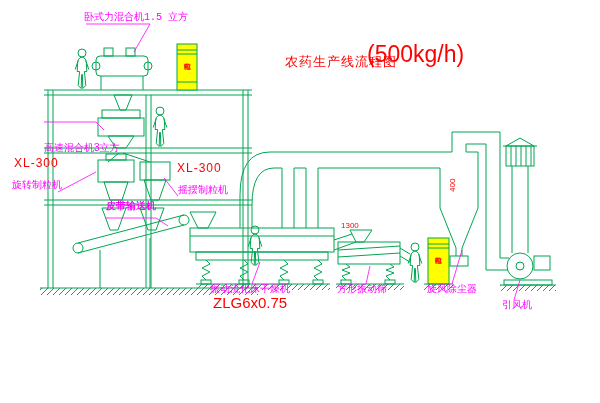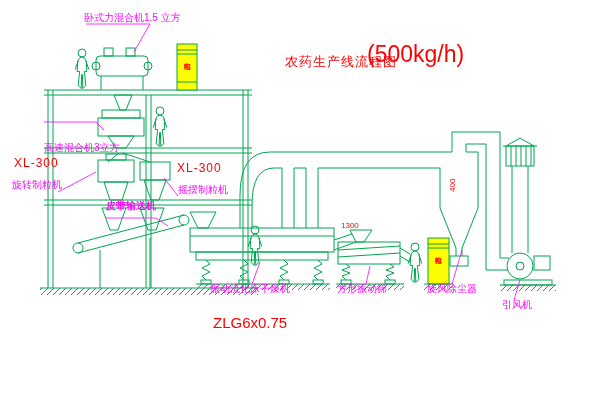--- a/index.html
+++ b/index.html
@@ -197,29 +197,29 @@
       <path class="mlead" d="M58,192 L96,172"></path>
       <path class="mlead" d="M178,196 L164,178"></path>
       <path class="mlead" d="M106,218 H156 L168,226"></path>
       <path class="mlead" d="M252,284 L260,262"></path>
       <path class="mlead" d="M366,284 L370,266"></path>
       <path class="mlead" d="M452,284 L462,250"></path>
       <path class="mlead" d="M514,300 L520,280"></path>
     </g>
   </svg>
 
-  <div class="lbl mag s10" style="left:84px;top:12px;">卧式力混合机1.5 立方</div>
+  <div class="lbl mag s10" style="left:84px;top:12px;font-family:Liberation Mono, monospace;">卧式力混合机1.5 立方</div>
   <div class="lbl mag s10" style="left:44px;top:110px;margin-top:32px;">高速混合机3立方</div>
   <div class="lbl red s12" style="left:14px;top:157px;">XL-300</div>
   <div class="lbl mag s11" style="left:12px;top:179px;">旋转制粒机</div>
   <div class="lbl red s12" style="left:177px;top:162px;">XL-300</div>
   <div class="lbl mag s11" style="left:178px;top:184px;">摇摆制粒机</div>
   <div class="lbl mag s10" style="left:106px;top:200px;font-weight:bold;">皮带输送机</div>
   <div class="lbl mag s10" style="left:210px;top:283px;text-align:center;">振动流化床干燥机</div>
-  <div class="lbl red s15" style="left:213px;top:295px;margin-top:20px;">ZLG6x0.75</div>
+  <div class="lbl red s15" style="left:213px;top:295px;">ZLG6x0.75</div>
   <div class="lbl mag s10" style="left:337px;top:283px;">方形振动筛</div>
   <div class="lbl mag s10" style="left:427px;top:283px;">旋风除尘器</div>
   <div class="lbl mag s10" style="left:502px;top:299px;">引风机</div>
 
   <div class="lbl red s8" style="left:341px;top:222px;">1300</div>
   <div class="lbl red s8 rot90" style="left:449px;top:192px;">400</div>
 
   <div class="lbl v-text" style="left:183px;top:57px;">电控箱</div>
   <div class="lbl v-text" style="left:434px;top:251px;">电控箱</div>
 

